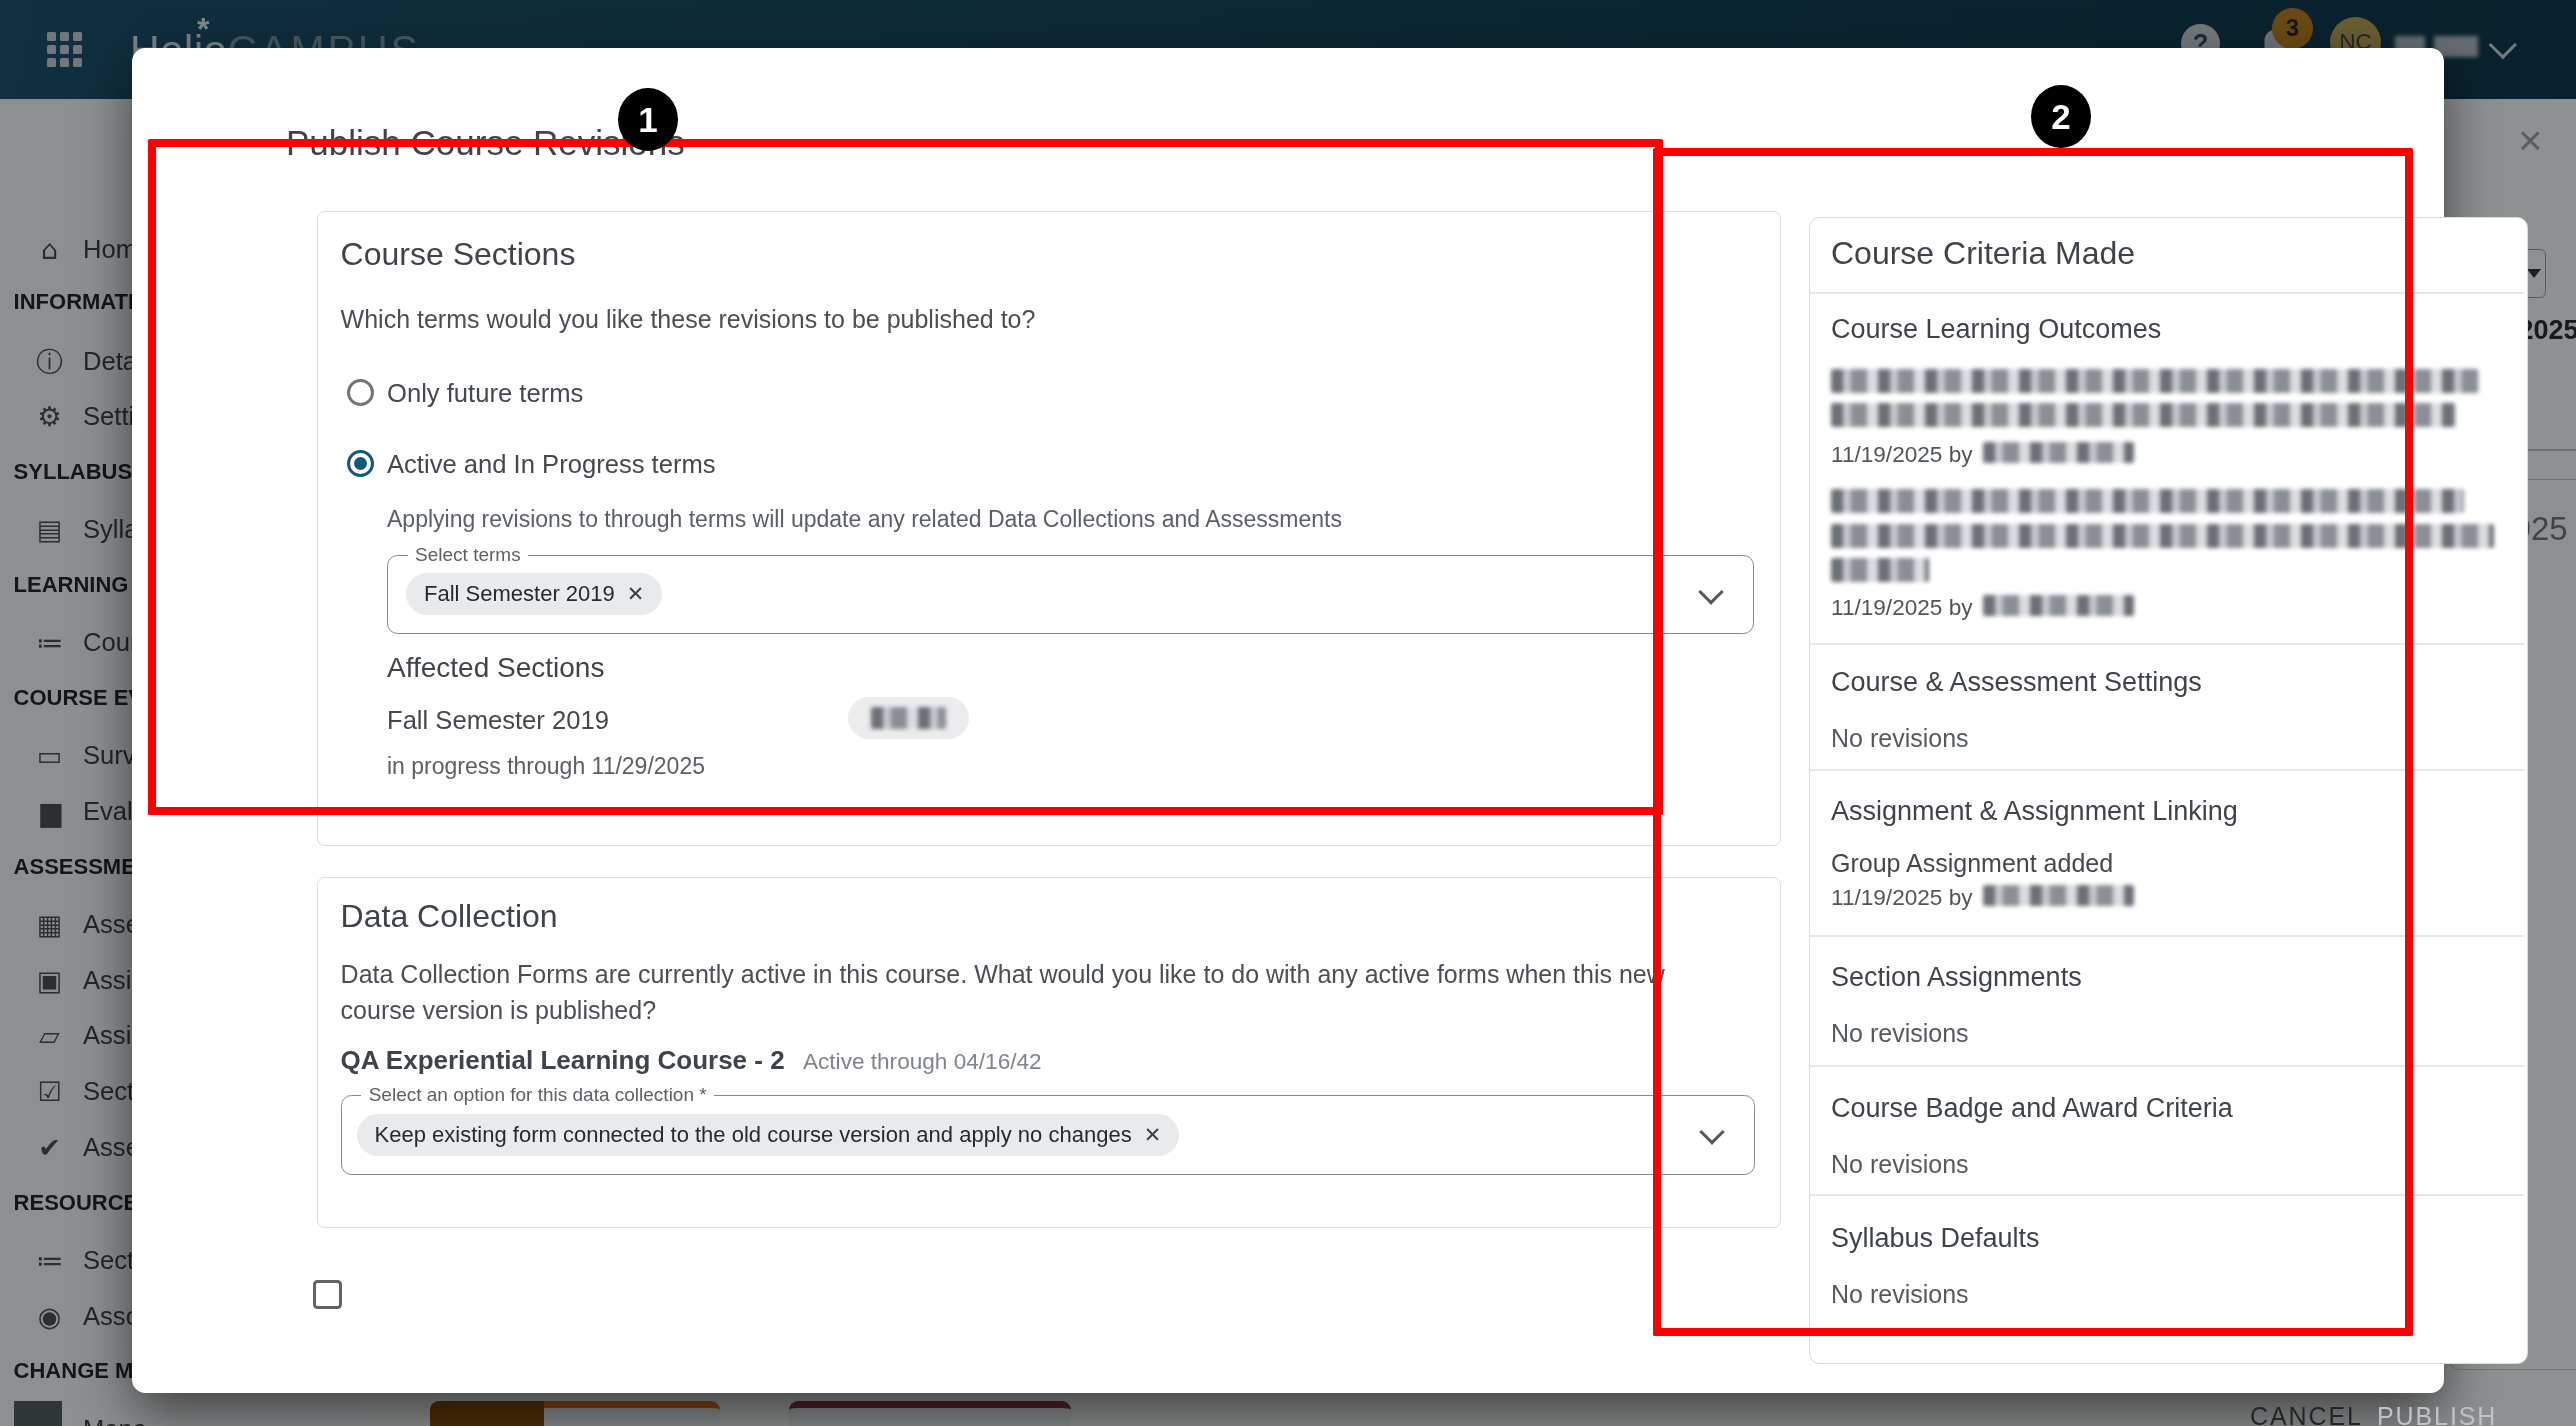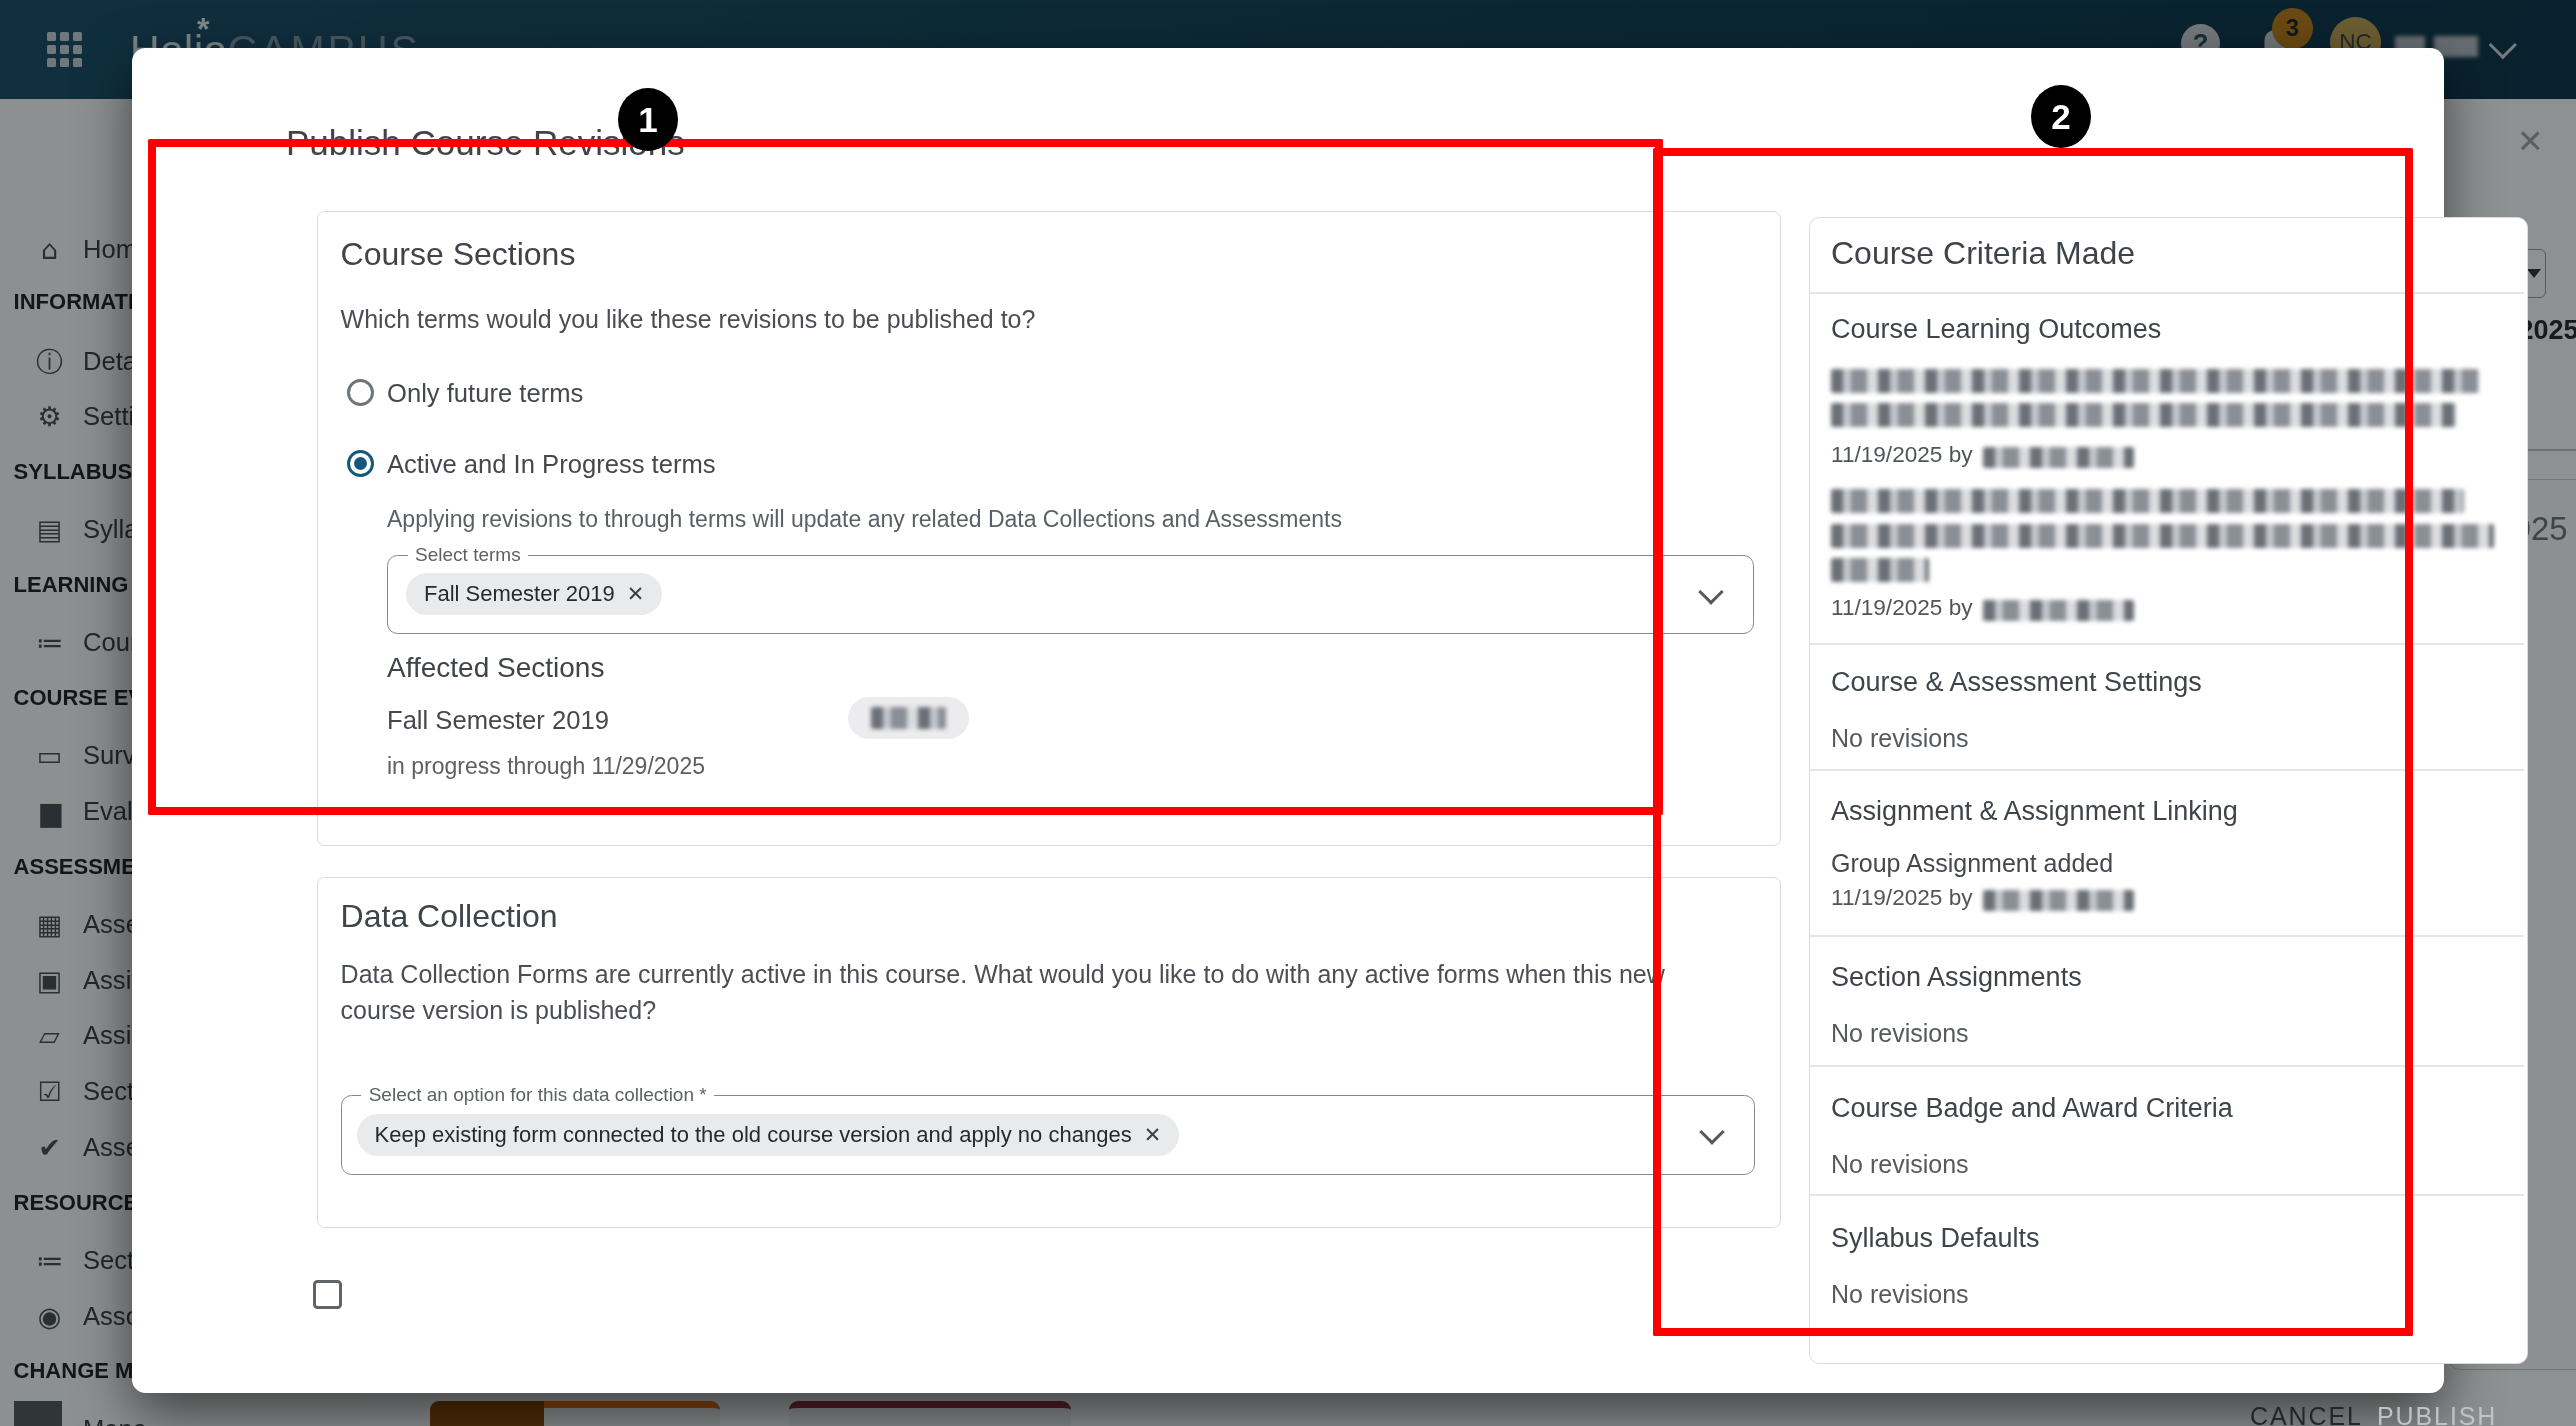--- a/index.html
+++ b/index.html
@@ -89,21 +89,21 @@
   .cb-label{position:absolute;left:235px;top:1234px;font-size:25.6px;color:#3f444a}
   .cb-star{color:#5f6468;margin-left:6px;font-size:22.6px}
 
   
   .rcard{position:absolute;left:1677px;top:169px;width:717px;height:1145px;border:1.5px solid #d9dbde;border-radius:10.5px;background:#fff}
   .rc-title{position:absolute;left:21px;top:16.6px;font-size:32px;font-weight:500;color:#3f444a}
   .rc-div{position:absolute;left:0;width:714px;height:1.5px;background:#e4e6e8}
   .rc-sec-title{position:absolute;left:21px;font-size:27px;font-weight:400;color:#3f444a;white-space:nowrap}
   .rc-entry{position:absolute;left:21px;font-size:25px;color:#44494f;white-space:nowrap}
   .rc-empty{position:absolute;left:21px;font-size:25px;color:#555a5f}
-  .rc-meta{position:absolute;left:21px;display:flex;align-items:flex-end;gap:10.5px;font-size:22.6px;color:#505559;white-space:nowrap}
+  .rc-meta{position:absolute;left:21px;display:flex;align-items:flex-start;gap:10.5px;font-size:22.6px;color:#505559;white-space:nowrap}
   .rc-meta .redact{width:151px;height:21px}
   .rl{position:absolute;left:21px;height:24px}
   .btn-cancel{position:absolute;left:2118px;top:1354px;font-size:25px;font-weight:500;letter-spacing:1.9px;color:#232527;cursor:pointer}
   .btn-publish{position:absolute;left:2245px;top:1354px;font-size:25px;font-weight:500;letter-spacing:1.9px;color:#bfc3c7}
 
   
   .ann-box{position:absolute;border:8.3px solid #ff0000;z-index:30;border-radius:1.5px}
   .ann1{left:148px;top:139px;width:1499px;height:660px}
   .ann2{left:1653px;top:148px;width:744px;height:1172px}
   .ann-badge{position:absolute;width:60px;height:63px;border-radius:50%;background:#000;color:#fff;z-index:40;
@@ -281,20 +281,24 @@
       <div class="radio-label" style="left:69px;top:494px">Fall Semester 2019</div>
       <div class="pill-redact" style="left:530px;top:485px">
           <div class="redact"></div>
         </div>
       <div class="muted" style="left:69px;top:541px">in progress through 11/29/2025</div>
     </div>
 
     <div class="panel card2">
       <div class="h1" style="left:22.6px;top:19.6px">Data Collection</div>
       <div class="body-txt" style="left:22.6px;top:78px;width:1363px">Data Collection Forms are currently active in this course. What would you like to do with any active forms when this new course version is published?</div>
+      <div style="position:absolute;left:22.6px;top:167px;white-space:nowrap">
+        <span style="font-size:26px;font-weight:700;color:#3f444a">QA Experiential Learning Course - 2</span>
+        <span style="font-size:22.6px;color:#80858a;margin-left:15px">Active through 04/16/42</span>
+      </div>
       <div class="field" style="left:22.6px;top:217px;width:1412px;height:78px">
         <div class="field-label">Select an option for this data collection *</div>
         <div class="chip" style="left:15px;top:18px">
           <span>Keep existing form connected to the old course version and apply no changes</span>
           <span class="x">✕</span>
         </div>
         <div class="chevron" style="right:33px;top:27px"></div>
       </div>
     </div>
 

